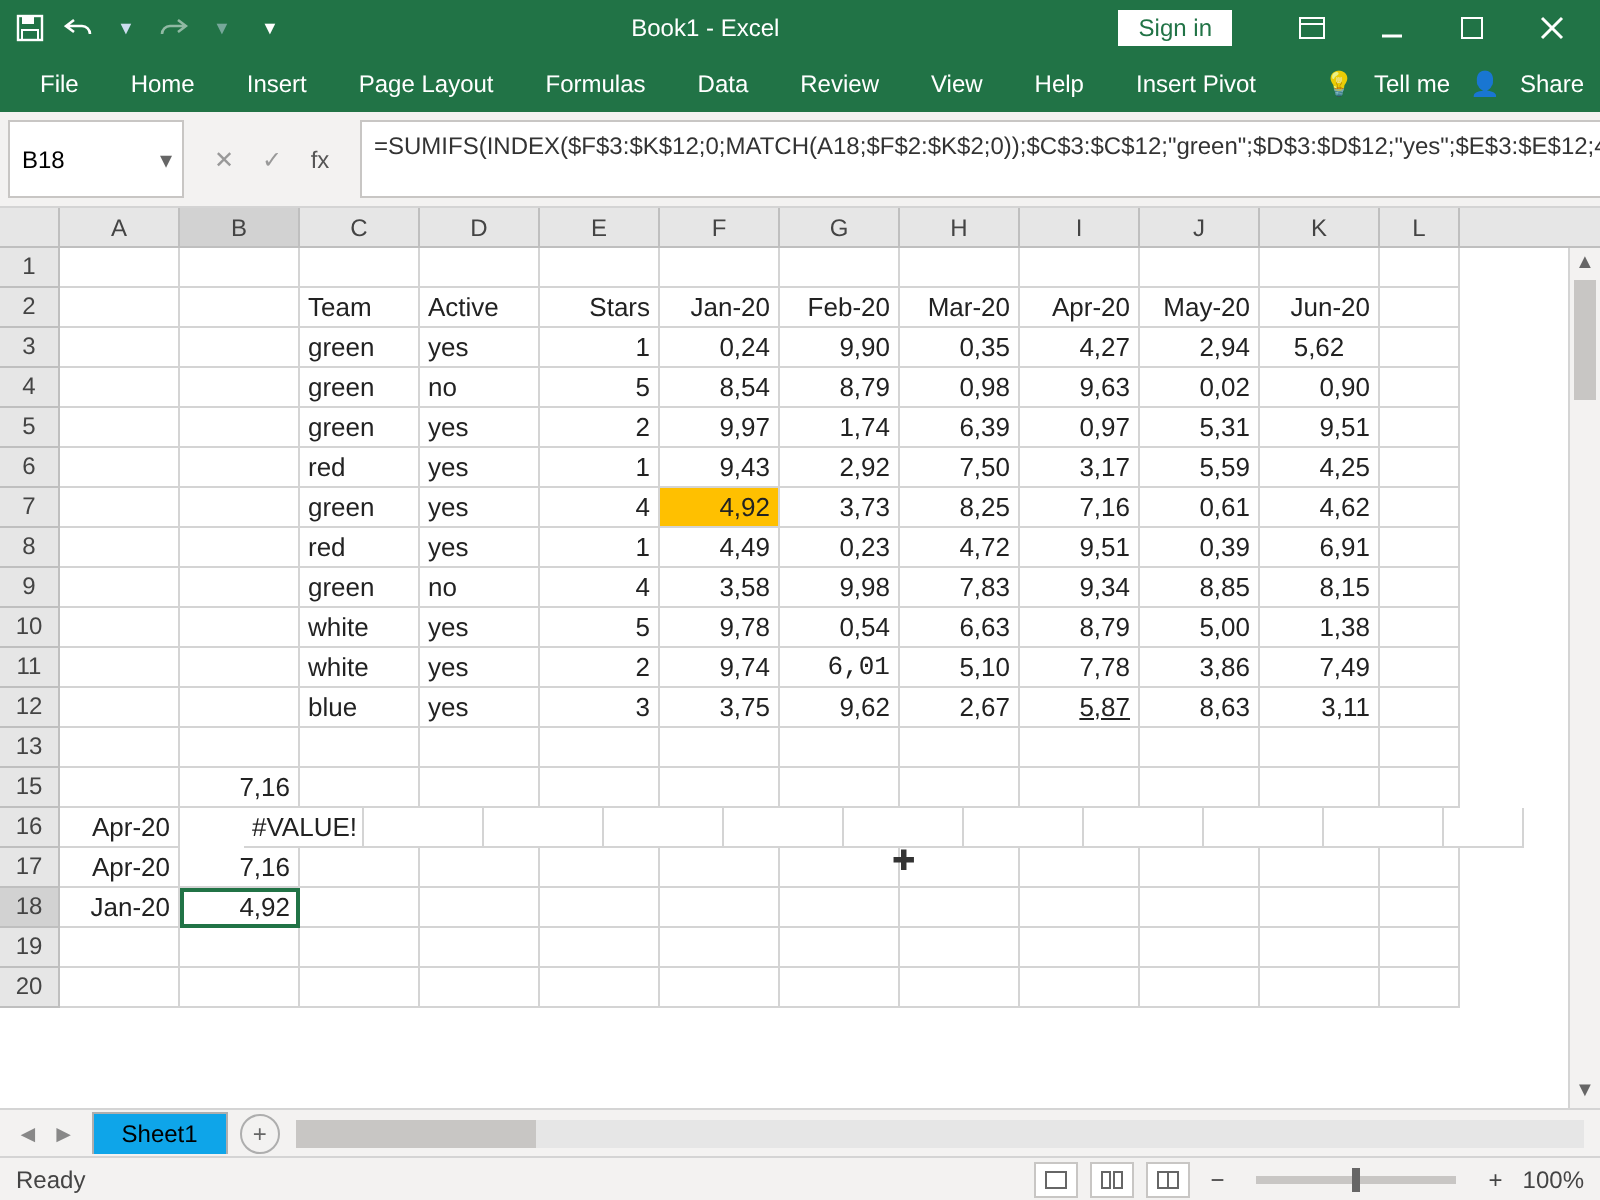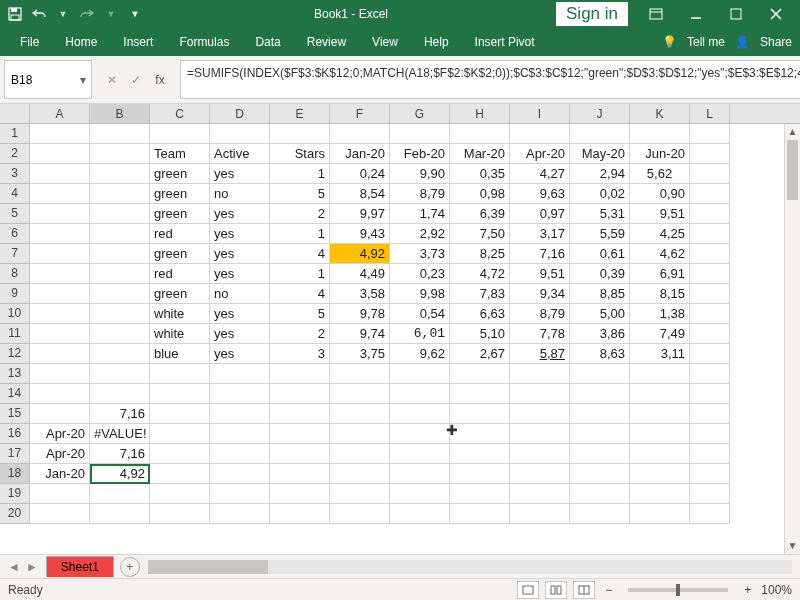--- a/index.html
+++ b/index.html
@@ -3,21 +3,21 @@
 <meta charset="utf-8">
 <style>
 * { box-sizing: border-box; margin: 0; padding: 0; font-family: 'Segoe UI', Tahoma, sans-serif; }
 body { width: 800px; height: 600px; overflow: hidden; background: #fff; display: flex; flex-direction: column; font-size: 12px; }
 
 .titlebar { background: #217346; height: 28px; display: flex; align-items: center; color: #fff; padding: 0 4px; }
 .titlebar .qat { display: flex; gap: 2px; align-items: center; }
 .titlebar .qat-icon { width: 22px; height: 22px; display: flex; align-items: center; justify-content: center; cursor: pointer; }
 .titlebar .title { flex: 1; text-align: center; font-size: 12px; }
 .titlebar .win-controls { display: flex; gap: 0; align-items: center; }
-.titlebar .signin { background: #fff; color: #217346; padding: 2px 10px; font-size: 17px; margin-right: 8px; cursor: pointer; }
+.titlebar .signin { background: #fff; color: #217346; padding: 2px 10px; font-size: 12px; margin-right: 20px; cursor: pointer; }
 .titlebar .winbtn { width: 40px; height: 28px; display: flex; align-items: center; justify-content: center; cursor: pointer; }
 
 .ribbon-tabs { background: #217346; height: 28px; display: flex; align-items: center; color: #fff; padding: 0 8px; gap: 2px; }
 .ribbon-tab { padding: 5px 12px; font-size: 12px; cursor: pointer; }
 .ribbon-tab.file { background: #217346; }
 .ribbon-right { margin-left: auto; display: flex; align-items: center; gap: 10px; }
 
 .formula-bar { display: flex; align-items: stretch; border-bottom: 1px solid #d4d4d4; background: #f3f2f1; height: 48px; }
 .namebox-wrap { display: flex; align-items: center; border: 1px solid #c8c6c4; background: #fff; margin: 4px; width: 90px; }
 .namebox { border: none; padding: 2px 6px; font-size: 12px; width: 70px; outline: none; }
@@ -39,21 +39,21 @@
 .cell.r { text-align: right; }
 .cell.hl { background: #ffc000; }
 .cell.active { outline: 2px solid #217346; outline-offset: -2px; }
 .scrollbar-v { position: absolute; right: 0; top: 20px; bottom: 0; width: 16px; background: #f3f2f1; border-left: 1px solid #d4d4d4; }
 .scroll-thumb-v { position: absolute; top: 16px; left: 2px; right: 2px; height: 60px; background: #c8c6c4; }
 .scroll-arrow { height: 16px; text-align: center; color: #666; font-size: 10px; line-height: 16px; }
 
 .sheet-tabs { height: 24px; display: flex; align-items: center; background: #f3f2f1; border-top: 1px solid #d4d4d4; }
 .sheet-nav { display: flex; gap: 2px; padding: 0 6px; color: #888; }
 .sheet-nav span { cursor: pointer; padding: 0 2px; }
-.sheet-tab { background: #ef4444; border: 1px solid #aeaeae; border-bottom: none; padding: 3px 14px; font-size: 12px; cursor: pointer; }
+.sheet-tab { background: #0ea5e9; border: 1px solid #aeaeae; border-bottom: none; padding: 3px 14px; font-size: 12px; cursor: pointer; }
 .sheet-add { width: 20px; height: 20px; border: 1px solid #aeaeae; border-radius: 50%; margin-left: 6px; text-align: center; line-height: 18px; color: #666; cursor: pointer; font-size: 12px; }
 .sheet-hscroll { flex: 1; margin: 0 8px; height: 14px; background: #e6e6e6; position: relative; }
 .sheet-hthumb { position: absolute; left: 0; top: 0; bottom: 0; width: 120px; background: #c8c6c4; }
 
 .statusbar { height: 22px; background: #f3f2f1; border-top: 1px solid #d4d4d4; display: flex; align-items: center; padding: 0 8px; font-size: 12px; color: #444; }
 .statusbar .right { margin-left: auto; display: flex; align-items: center; gap: 6px; }
 .view-btn { width: 22px; height: 18px; border: 1px solid #c8c6c4; background: #fff; display: flex; align-items: center; justify-content: center; cursor: pointer; }
 .zoom-slider { width: 100px; height: 4px; background: #c8c6c4; position: relative; margin: 0 6px; }
 .zoom-handle { position: absolute; left: 48px; top: -4px; width: 4px; height: 12px; background: #666; }
 
@@ -111,20 +111,21 @@
           <line x1="11" y1="1" x2="1" y2="11" stroke="#fff" stroke-width="1.5"></line>
         </svg>
       </span>
   </div>
 </div>
 
 <div class="ribbon-tabs">
   <span class="ribbon-tab file">File</span>
   <span class="ribbon-tab">Home</span>
   <span class="ribbon-tab">Insert</span>
+  <span class="ribbon-tab">Page Layout</span>
   <span class="ribbon-tab">Formulas</span>
   <span class="ribbon-tab">Data</span>
   <span class="ribbon-tab">Review</span>
   <span class="ribbon-tab">View</span>
   <span class="ribbon-tab">Help</span>
   <span class="ribbon-tab">Insert Pivot</span>
   <div class="ribbon-right">
     <span style="opacity:.9">💡</span>
     <span>Tell me</span>
     <span>👤</span>
@@ -354,53 +355,38 @@
         <div class="cell" style="width: 60px;"></div>
         <div class="cell" style="width: 60px;"></div>
         <div class="cell" style="width: 60px;"></div>
         <div class="cell" style="width: 60px;"></div>
         <div class="cell" style="width: 60px;"></div>
         <div class="cell" style="width: 60px;"></div>
         <div class="cell" style="width: 60px;"></div>
         <div class="cell" style="width: 40px;"></div>
       </div>
       <div class="row">
-        <div class="row-h">14</div>
-        <div class="cell" style="width: 60px;"></div>
-        <div class="cell" style="width: 60px;"></div>
-        <div class="cell" style="width: 60px;"></div>
-        <div class="cell" style="width: 60px;"></div>
-        <div class="cell" style="width: 60px;"></div>
-        <div class="cell" style="width: 60px;"></div>
-        <div class="cell" style="width: 60px;"></div>
-        <div class="cell" style="width: 60px;"></div>
-        <div class="cell" style="width: 60px;"></div>
-        <div class="cell" style="width: 60px;"></div>
-        <div class="cell" style="width: 60px;"></div>
-        <div class="cell" style="width: 40px;"></div>
-      </div>
-      <div class="row">
         <div class="row-h">15</div>
         <div class="cell r" style="width: 60px;"></div>
         <div class="cell r" style="width: 60px;">7,16</div>
         <div class="cell" style="width: 60px;"></div>
         <div class="cell" style="width: 60px;"></div>
         <div class="cell" style="width: 60px;"></div>
         <div class="cell" style="width: 60px;"></div>
         <div class="cell" style="width: 60px;"></div>
         <div class="cell" style="width: 60px;"></div>
         <div class="cell" style="width: 60px;"></div>
         <div class="cell" style="width: 60px;"></div>
         <div class="cell" style="width: 60px;"></div>
         <div class="cell" style="width: 40px;"></div>
       </div>
       <div class="row">
         <div class="row-h">16</div>
         <div class="cell r" style="width: 60px;">Apr-20</div>
-        <div class="cell r" style="width: 60px;">#VALUE!</div>
+        <div class="cell r" style="width: 60px; margin-left: 32px;">#VALUE!</div>
         <div class="cell" style="width: 60px;"></div>
         <div class="cell" style="width: 60px;"></div>
         <div class="cell" style="width: 60px;"></div>
         <div class="cell" style="width: 60px;"></div>
         <div class="cell" style="width: 60px;"></div>
         <div class="cell" style="width: 60px;"></div>
         <div class="cell" style="width: 60px;"></div>
         <div class="cell" style="width: 60px;"></div>
         <div class="cell" style="width: 60px;"></div>
         <div class="cell" style="width: 40px;"></div>

